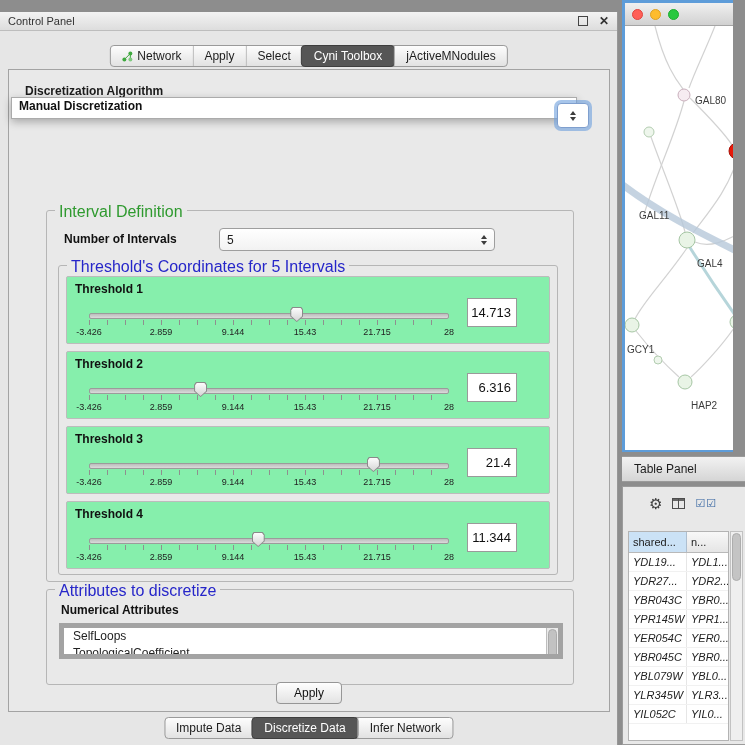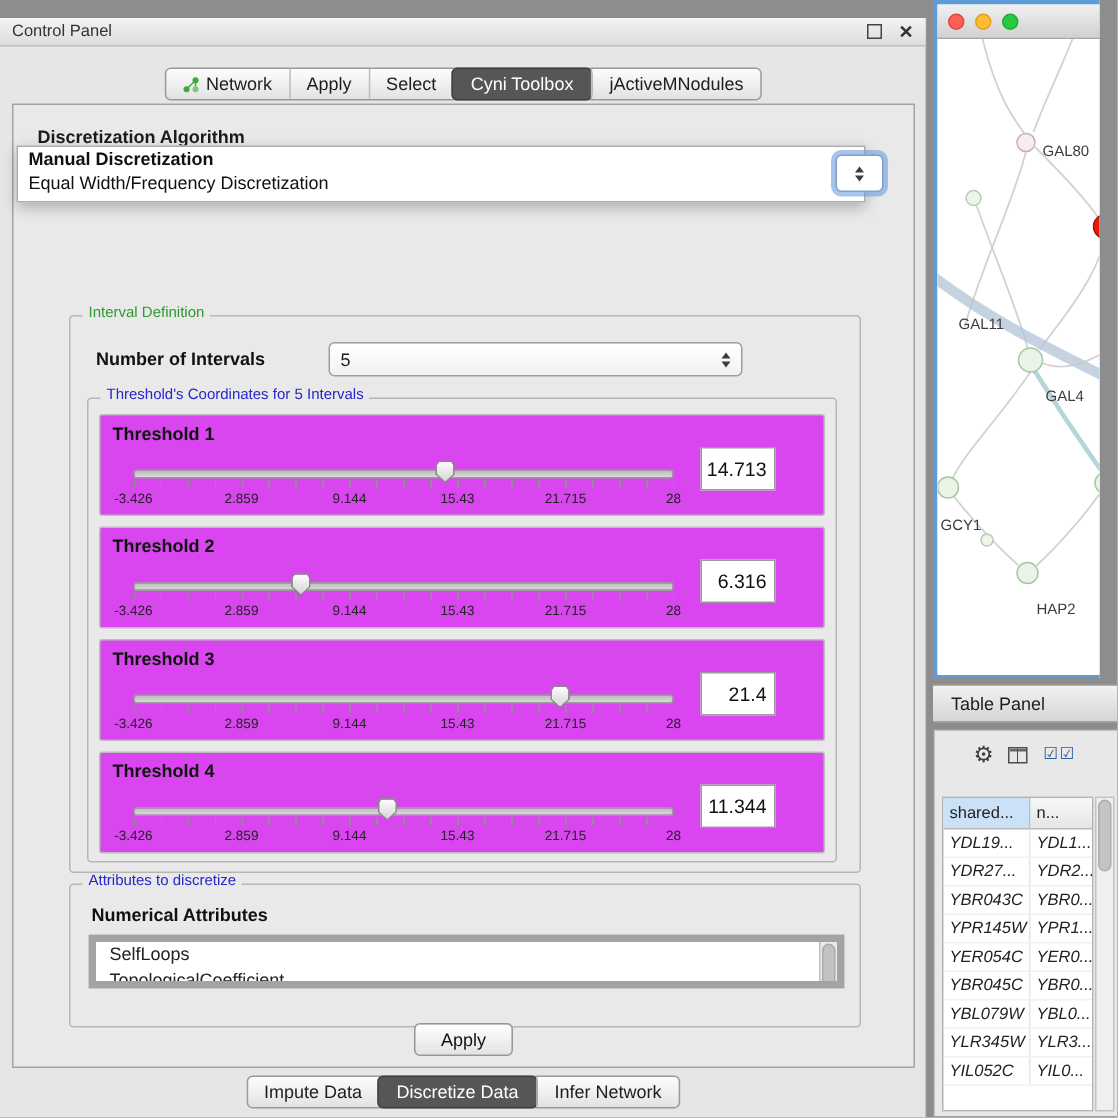--- a/index.html
+++ b/index.html
@@ -16,39 +16,39 @@
   .tabstrip{position:absolute;display:flex;align-items:stretch;height:22px;border:1px solid #9a9a9a;border-radius:4px;background:linear-gradient(#fdfdfd,#e2e2e2);box-sizing:border-box;}
   .tabstrip.top{top:33px;left:50%;transform:translateX(-50%);}
   .tabstrip.bottom{top:705px;left:50%;transform:translateX(-50%);}
   .tab{display:flex;align-items:center;gap:5px;padding:0 11px;font-size:12px;color:#1d1d1d;border-left:1px solid #bdbdbd;white-space:nowrap;}
   .tab:first-child{border-left:0;}
   .tab.selected{background:#565656;color:#fff;border-radius:4px;margin:-1px;border:1px solid #3e3e3e;padding:0 12px;}
 
   .cp-main{position:absolute;left:8px;top:57px;width:602px;height:643px;border:1px solid #a3a3a3;background:#e9e9e9;box-sizing:border-box;}
 
   .group{position:absolute;border:1px solid #b6b6b6;border-radius:3px;box-sizing:border-box;}
-  .legend{position:absolute;top:-8px;left:8px;background:#e9e9e9;padding:0 4px;font-size:10px;color:#2b2b2b;white-space:nowrap;}
+  .legend{position:absolute;top:-8px;left:8px;background:#e9e9e9;padding:0 4px;font-size:16px;color:#2b2b2b;white-space:nowrap;}
   .legend.green{color:#2f9a2f;}
   .legend.blue{color:#2626c9;}
 
   .combo{position:absolute;display:flex;align-items:center;background:linear-gradient(#ffffff,#f2f2f2);border:1px solid #9e9e9e;border-radius:4px;font-size:12px;color:#1c1c1c;padding:0 7px;box-sizing:border-box;}
   .stepper{margin-left:auto;display:flex;flex-direction:column;gap:2px;align-items:center;padding-left:6px;}
   .arr{width:0;height:0;border-left:3.5px solid transparent;border-right:3.5px solid transparent;}
   .arr.up{border-bottom:4px solid #3c3c3c;}
   .arr.down{border-top:4px solid #3c3c3c;}
 
   .algo-title{position:absolute;left:16px;top:14px;font-size:12px;font-weight:bold;color:#1c1c1c;}
   .combo-remnant{position:absolute;left:548px;top:33px;width:32px;height:25px;background:#fff;border:1px solid #7f9fce;border-radius:4px;box-shadow:0 0 0 3px rgba(113,162,221,.62);z-index:25;display:flex;align-items:center;justify-content:center;box-sizing:border-box;}
   .algo-popup{position:absolute;left:2px;top:27px;width:566px;z-index:20;background:#ffffff;border:1px solid #ababab;box-shadow:0 3px 9px rgba(0,0,0,.28);padding-bottom:4px;box-sizing:border-box;}
   .popup-hint{text-align:center;font-size:11px;color:#a9a9a9;padding:3px 0 2px;}
   .popup-item{font-size:12px;color:#101010;padding:1px 7px;}
   .popup-item.bold{font-weight:bold;}
 
   
-  .t-panel{position:absolute;left:57px;width:484px;height:68px;border:1px solid #bcbcbc;border-radius:2px;background:#d946ef;box-sizing:border-box;}
+  .t-panel{position:absolute;left:57px;width:484px;height:68px;border:1px solid #bcbcbc;border-radius:2px;background:#86efac;box-sizing:border-box;}
   .t-label{position:absolute;left:8px;top:5px;font-size:12px;font-weight:bold;color:#111;}
   .slider{position:absolute;left:22px;top:30px;width:360px;height:34px;}
   .track{position:absolute;left:0;right:0;top:6px;height:4px;background:linear-gradient(#bdbdbd,#dadada);border:1px solid #9b9b9b;border-radius:2px;}
   .thumb{position:absolute;top:0;width:13px;height:15px;clip-path:polygon(0 18%,15% 0,85% 0,100% 18%,100% 62%,50% 100%,0 62%);background:#8a8a8a;}
   .thumb::after{content:"";position:absolute;inset:1px;clip-path:polygon(0 18%,15% 0,85% 0,100% 18%,100% 62%,50% 100%,0 62%);background:linear-gradient(#fcfcfc,#d5d5d5);}
   .ticks{position:absolute;left:0;right:0;top:13px;height:5px;background:repeating-linear-gradient(90deg,#8f8f8f 0 1px,transparent 1px 18px);}
   .scale{position:absolute;left:0;right:0;top:20px;height:11px;font-size:9px;color:#222;}
   .scale span{position:absolute;transform:translateX(-50%);white-space:nowrap;}
   .t-value{position:absolute;left:400px;top:21px;width:50px;height:29px;background:#fff;border:1px solid #9a9a9a;display:flex;align-items:center;justify-content:flex-end;padding:0 5px;font-size:13px;color:#111;box-sizing:border-box;}
 
@@ -129,21 +129,20 @@
 
       <div class="algo-title">Discretization Algorithm</div>
       <div class="combo-remnant">
         <span class="stepper" style="margin-left:0;padding-left:0;">
             <i class="arr up"></i>
             <i class="arr down"></i>
           </span>
       </div>
       <div class="algo-popup">
         <div class="popup-item bold">Manual Discretization</div>
-        <div class="popup-item">Equal Width/Frequency Discretization</div>
       </div>
 
 
       <div class="group" style="left:37px;top:140px;width:528px;height:372px;">
         <span class="legend green">Interval Definition</span>
       </div>
       <div class="sub-label" style="left:55px;top:162px;">Number of Intervals</div>
       <div class="combo" style="left:210px;top:158px;width:276px;height:23px;">
         <span>5</span>
         <span class="stepper">

